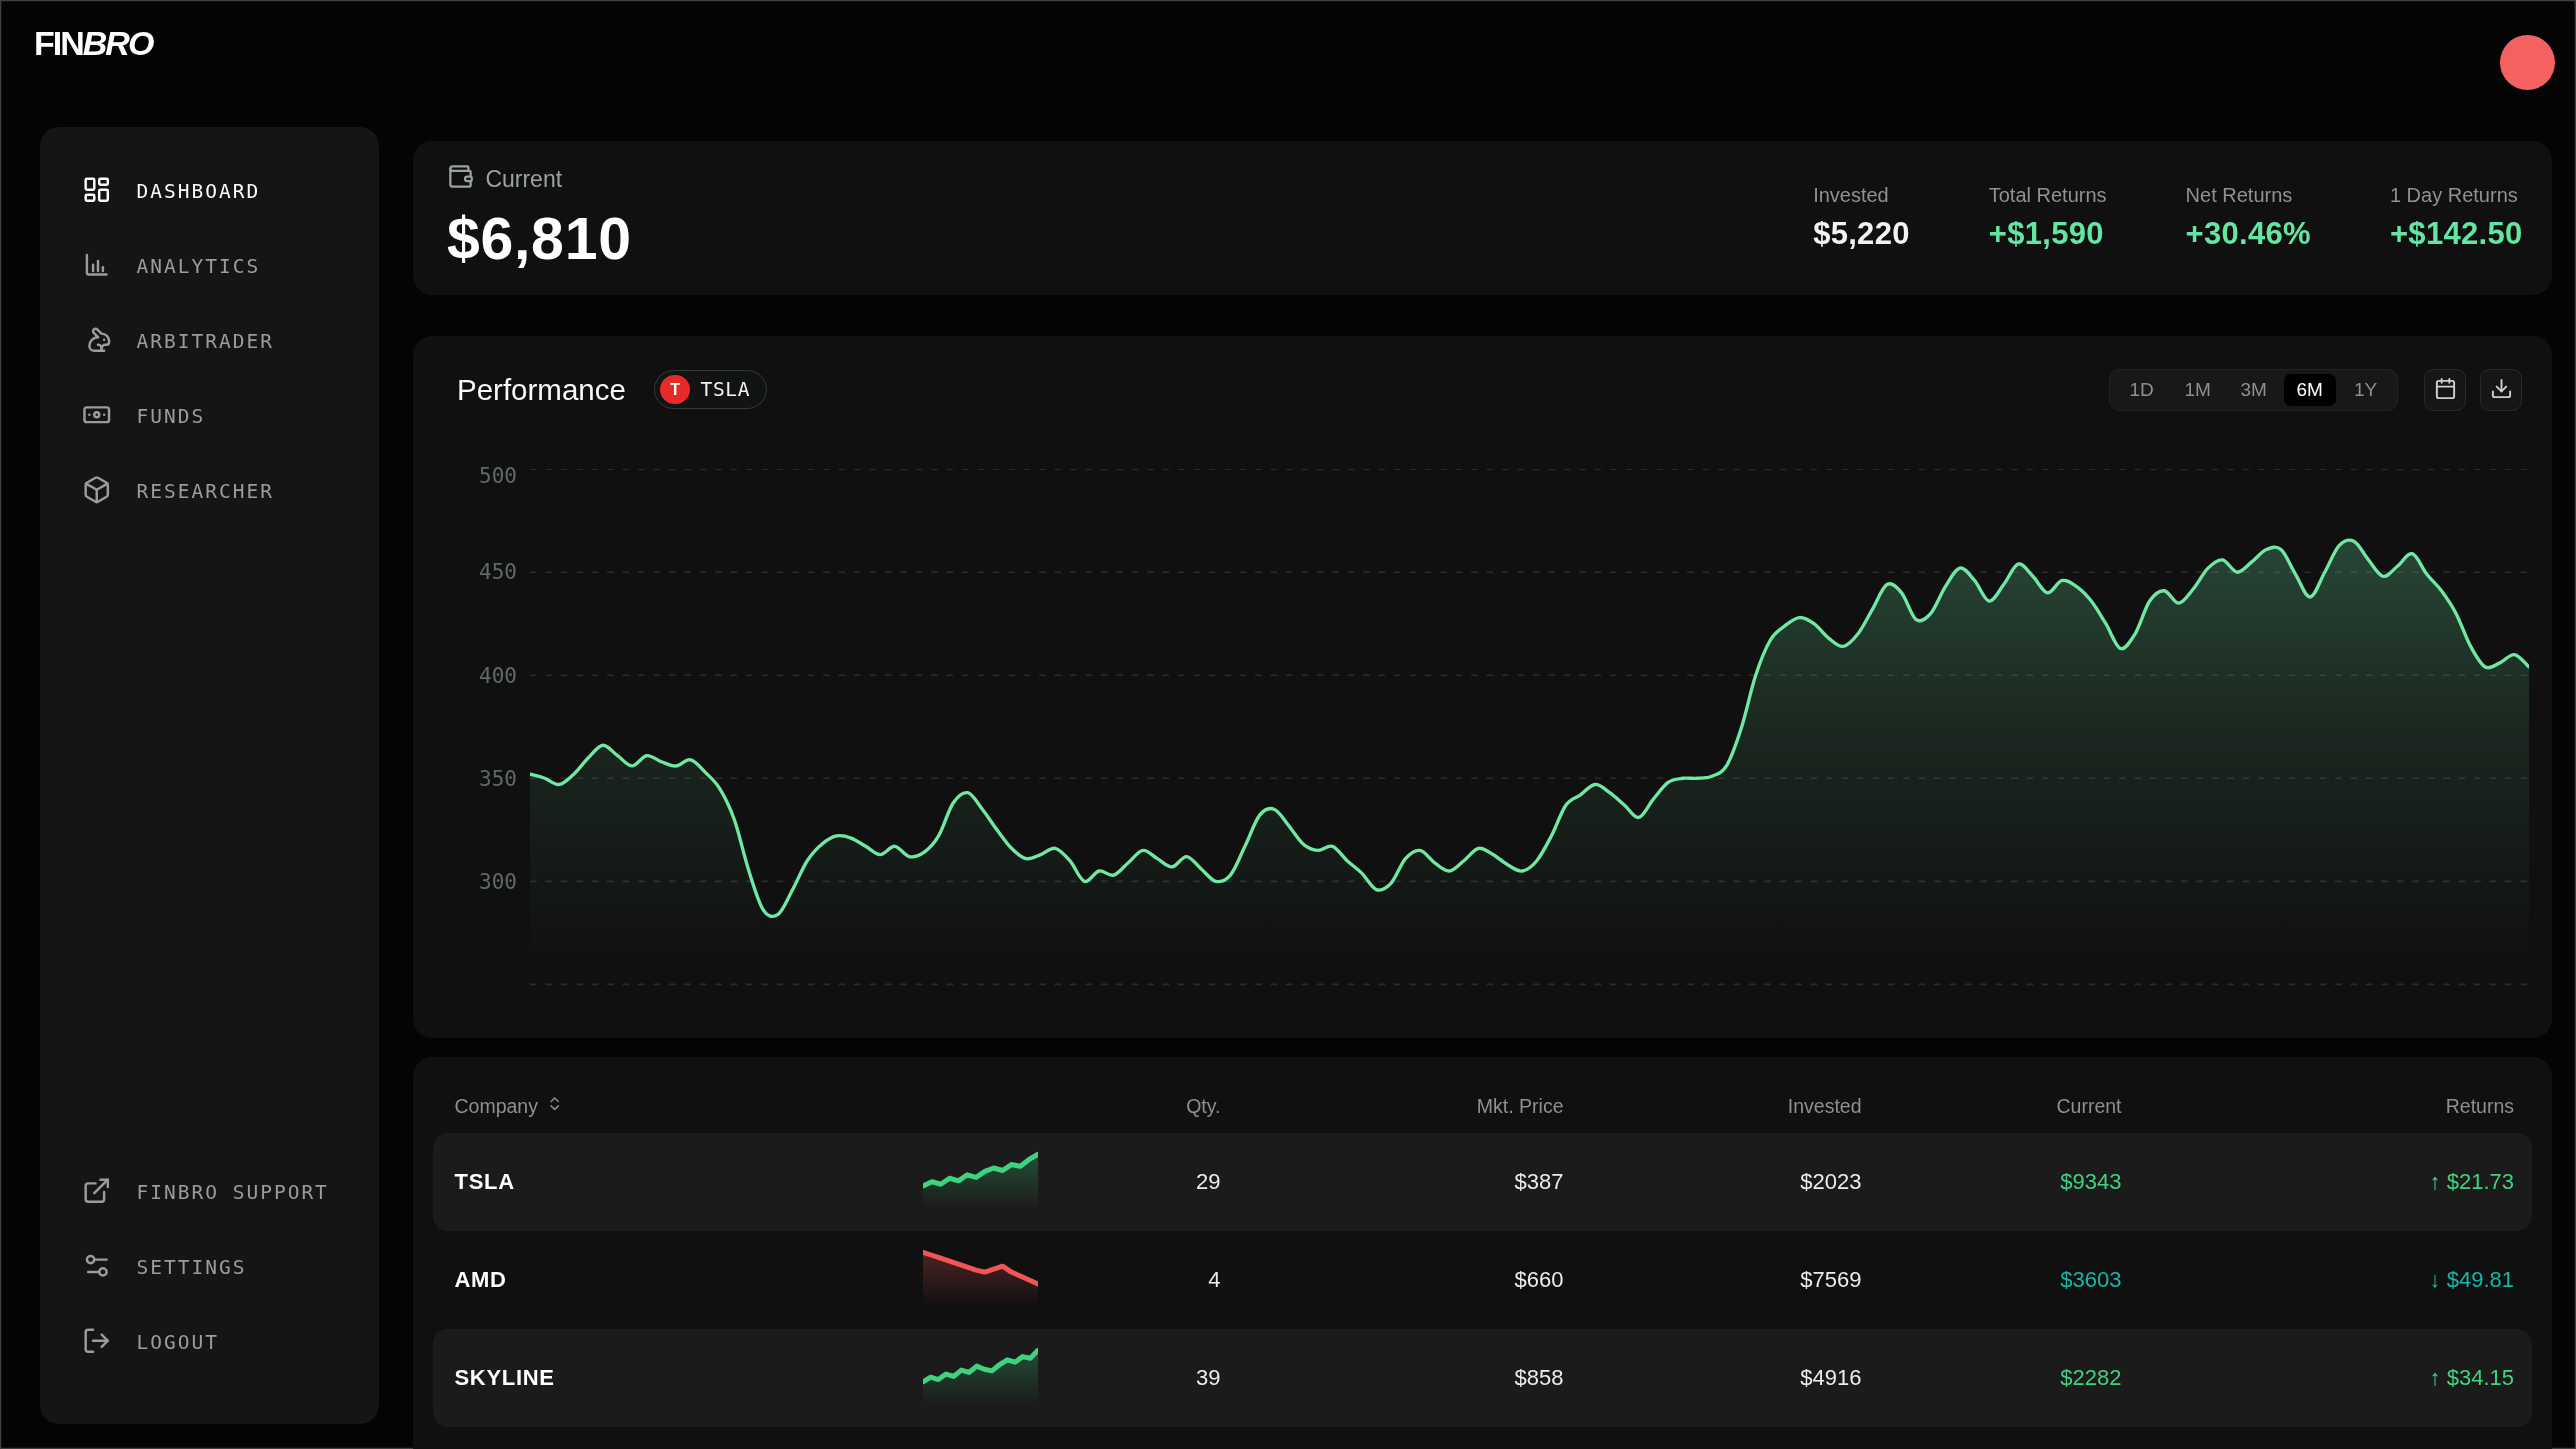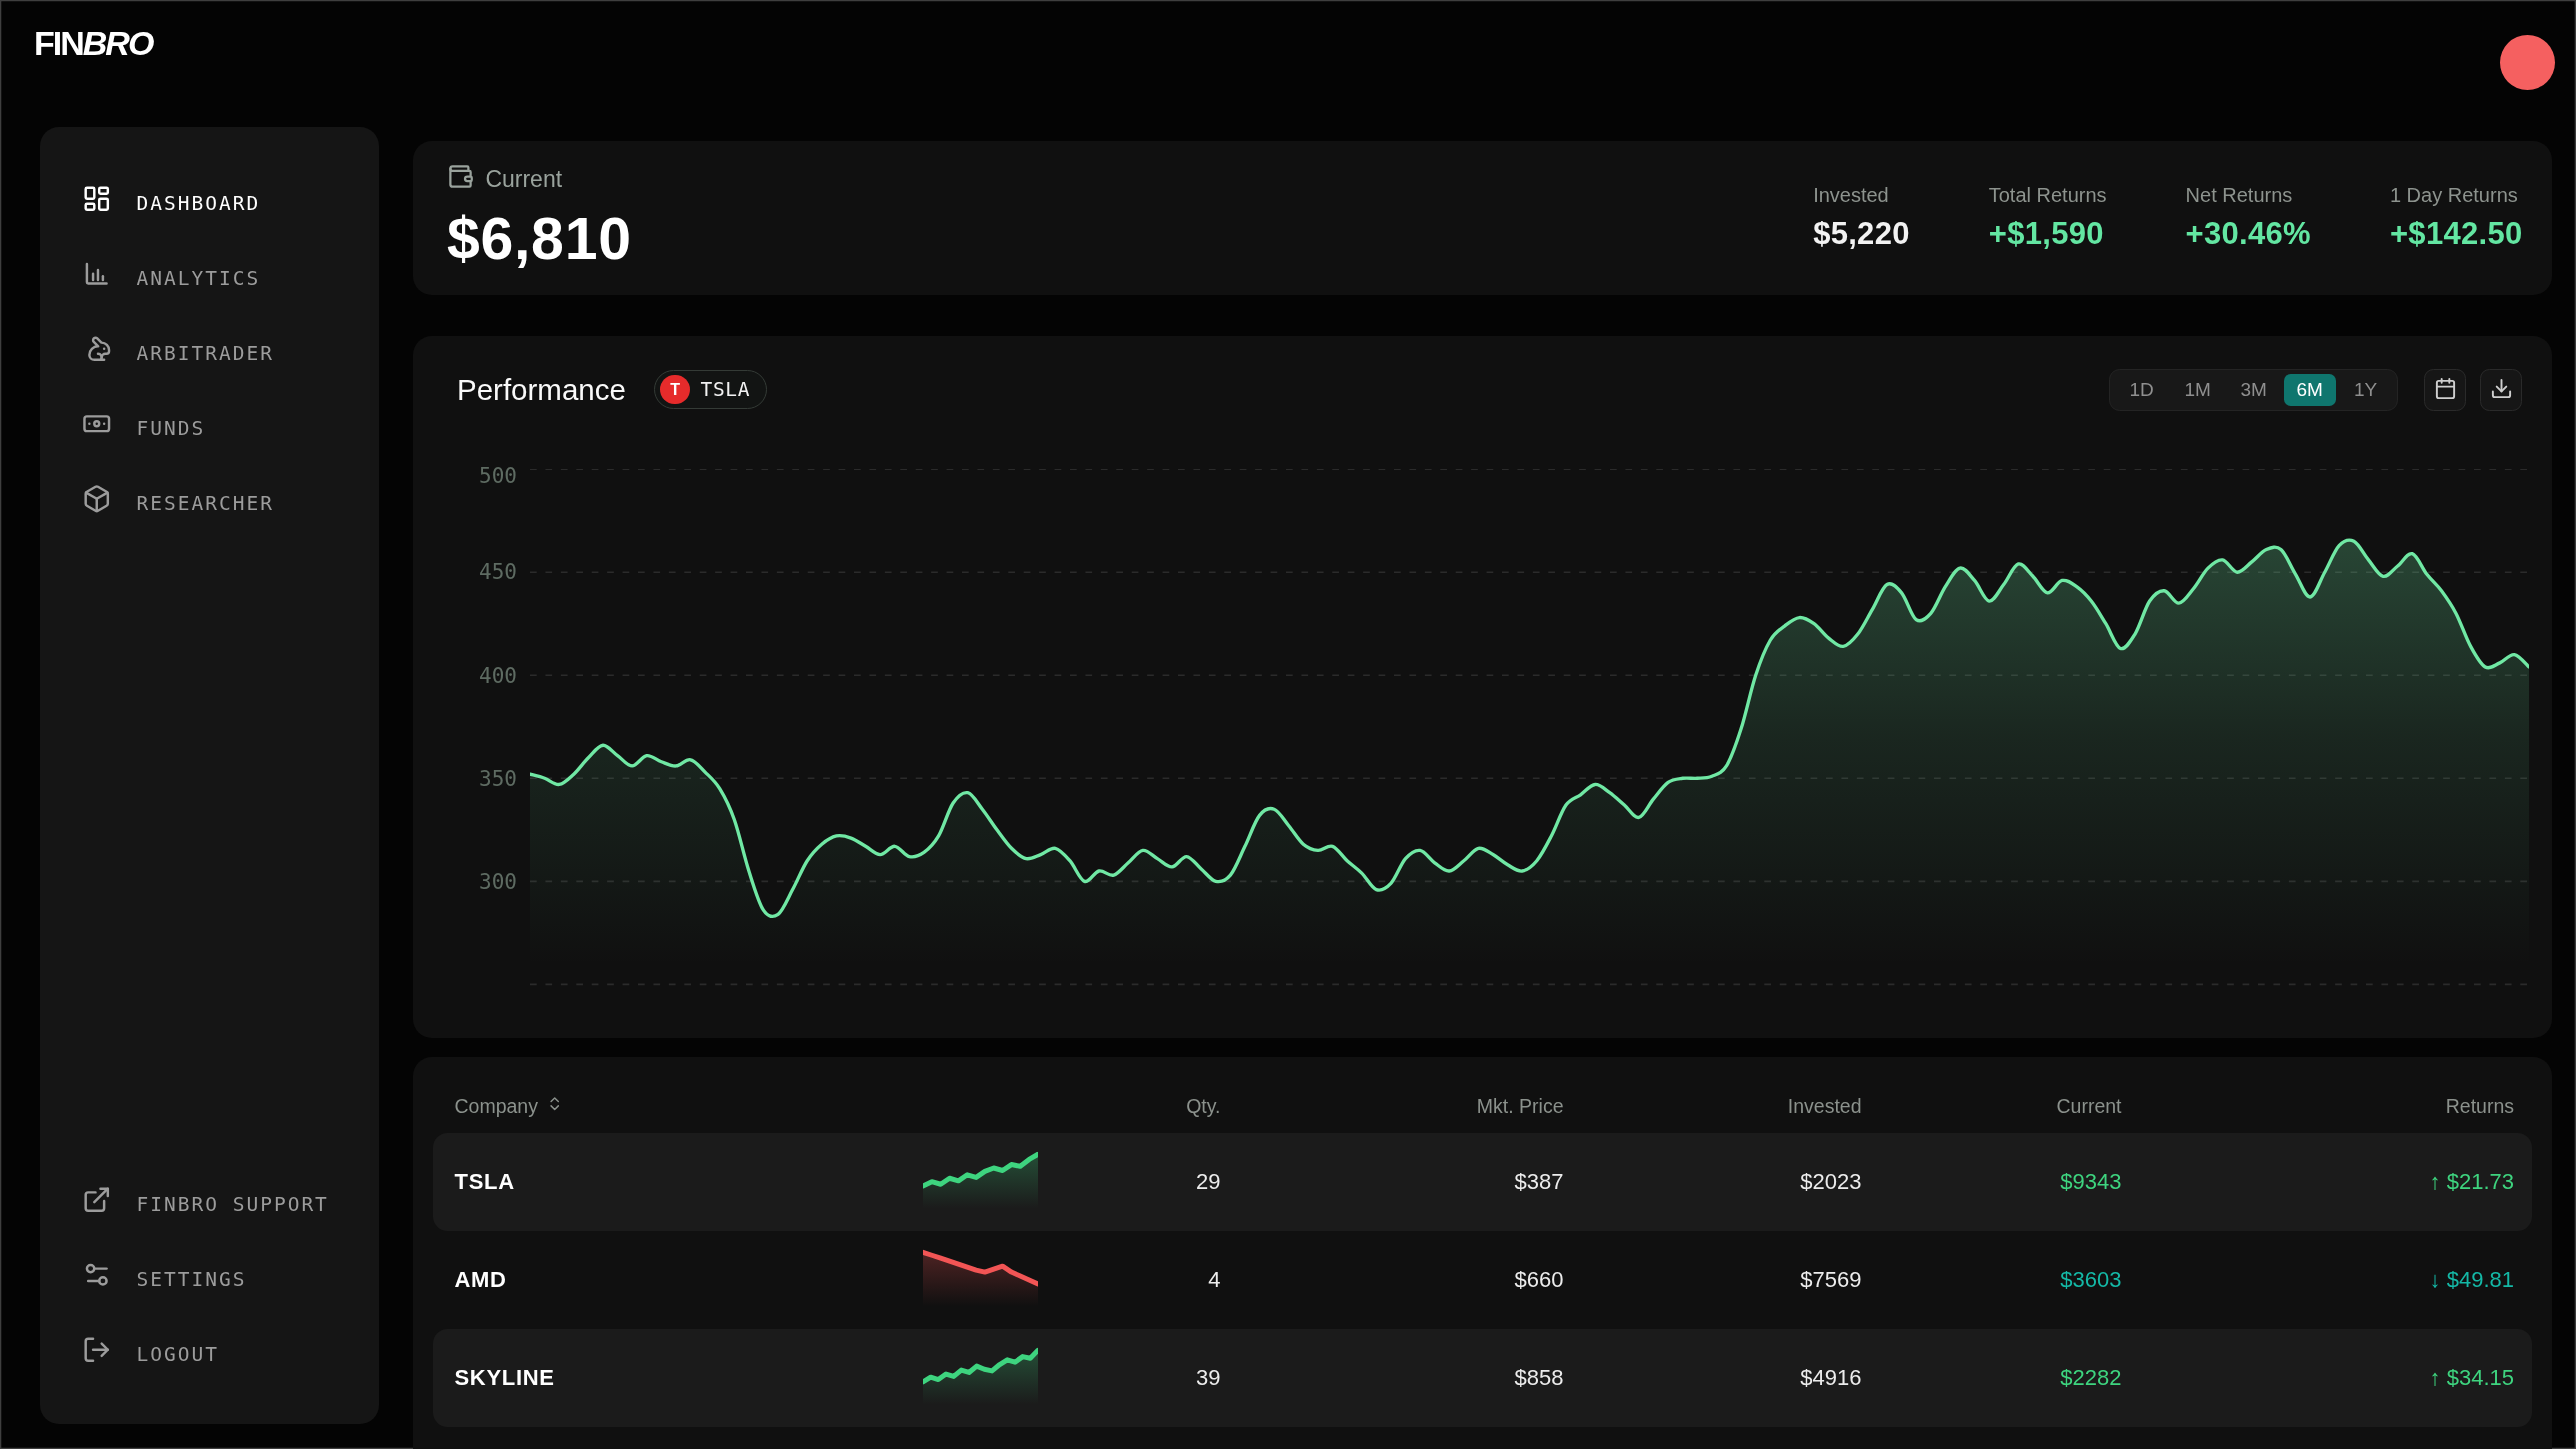--- a/index.html
+++ b/index.html
@@ -11,21 +11,21 @@
   
   .logo { position:absolute; left:34px; top:24px; font-size:34px; font-weight:800;
           letter-spacing:-2px; color:#fff; }
   .logo .it { font-style:italic; }
   .avatar { position:absolute; left:2500px; top:35px; width:55px; height:55px;
             border-radius:50%; background:#f56060; }
 
   
   .sidebar { position:absolute; left:40px; top:127px; width:339px; height:1297px;
              background:#151515; border-radius:19px; padding-top:40px; }
-  .nav-item { display:flex; align-items:flex-end; height:48px; margin-bottom:27px;
+  .nav-item { display:flex; align-items:center; height:48px; margin-bottom:27px;
               padding-left:42px; color:#9c9c9c; cursor:pointer; }
   .nav-item .lbl { margin-left:25px; font-family:"DejaVu Sans Mono", monospace;
                    font-size:19.5px; letter-spacing:2px; }
   .nav-item svg { width:29.5px; height:29.5px; flex:none; }
   .nav-item.active { color:#fff; }
   .side-footer { position:absolute; left:0; bottom:31px; width:100%; }
 
   
   .main { position:absolute; left:413px; top:127px; width:2139px; height:1322px; }
   .card { position:absolute; left:0; width:2139px; background:#101010; border-radius:19px; }
@@ -50,21 +50,21 @@
           padding:0 16px 0 5.4px; border:1.3px solid #343b36; border-radius:20px; background:#121413; }
   .pill .tcircle { width:29.5px; height:29.5px; border-radius:50%; background:#e62b2b; color:#fff;
           font-size:16px; font-weight:700; display:flex; align-items:center; justify-content:center; }
   .pill .tname { font-family:"DejaVu Sans Mono", monospace; font-size:19.5px; letter-spacing:0.7px; color:#f2f2f2; }
   .perf-controls { margin-left:auto; display:flex; align-items:center; gap:14px; }
   .seg { display:flex; align-items:center; gap:4px; height:42px; background:#181818;
          border:0.7px solid #242424; border-radius:10.7px; padding:0 5.4px; margin-right:12px; }
   .seg .rbtn { min-width:52px; height:32px; display:flex; align-items:center; justify-content:center;
          font-family:Liberation Sans, sans-serif; font-size:19px; color:#8f8f8f;
          border-radius:6.7px; cursor:pointer; }
-  .seg .rbtn.active { background:#0f766e; color:#fff; }
+  .seg .rbtn.active { background:#000000; color:#fff; }
   .icon-btn { width:42px; height:42px; background:#161616; border:0.7px solid #2a2a2a;
          border-radius:9.4px; display:flex; align-items:center; justify-content:center;
          color:#cfcfcf; cursor:pointer; }
   .icon-btn svg { width:23px; height:23px; }
   .axis-label { position:absolute; left:37px; width:67px; text-align:right;
          font-family:"DejaVu Sans Mono", monospace; font-size:21px; color:#5e6b62; }
   #chart-svg { position:absolute; left:117px; top:133px; }
 
   
   .card-table { top:930px; height:490px; padding:22px 20px 0 20px; }

